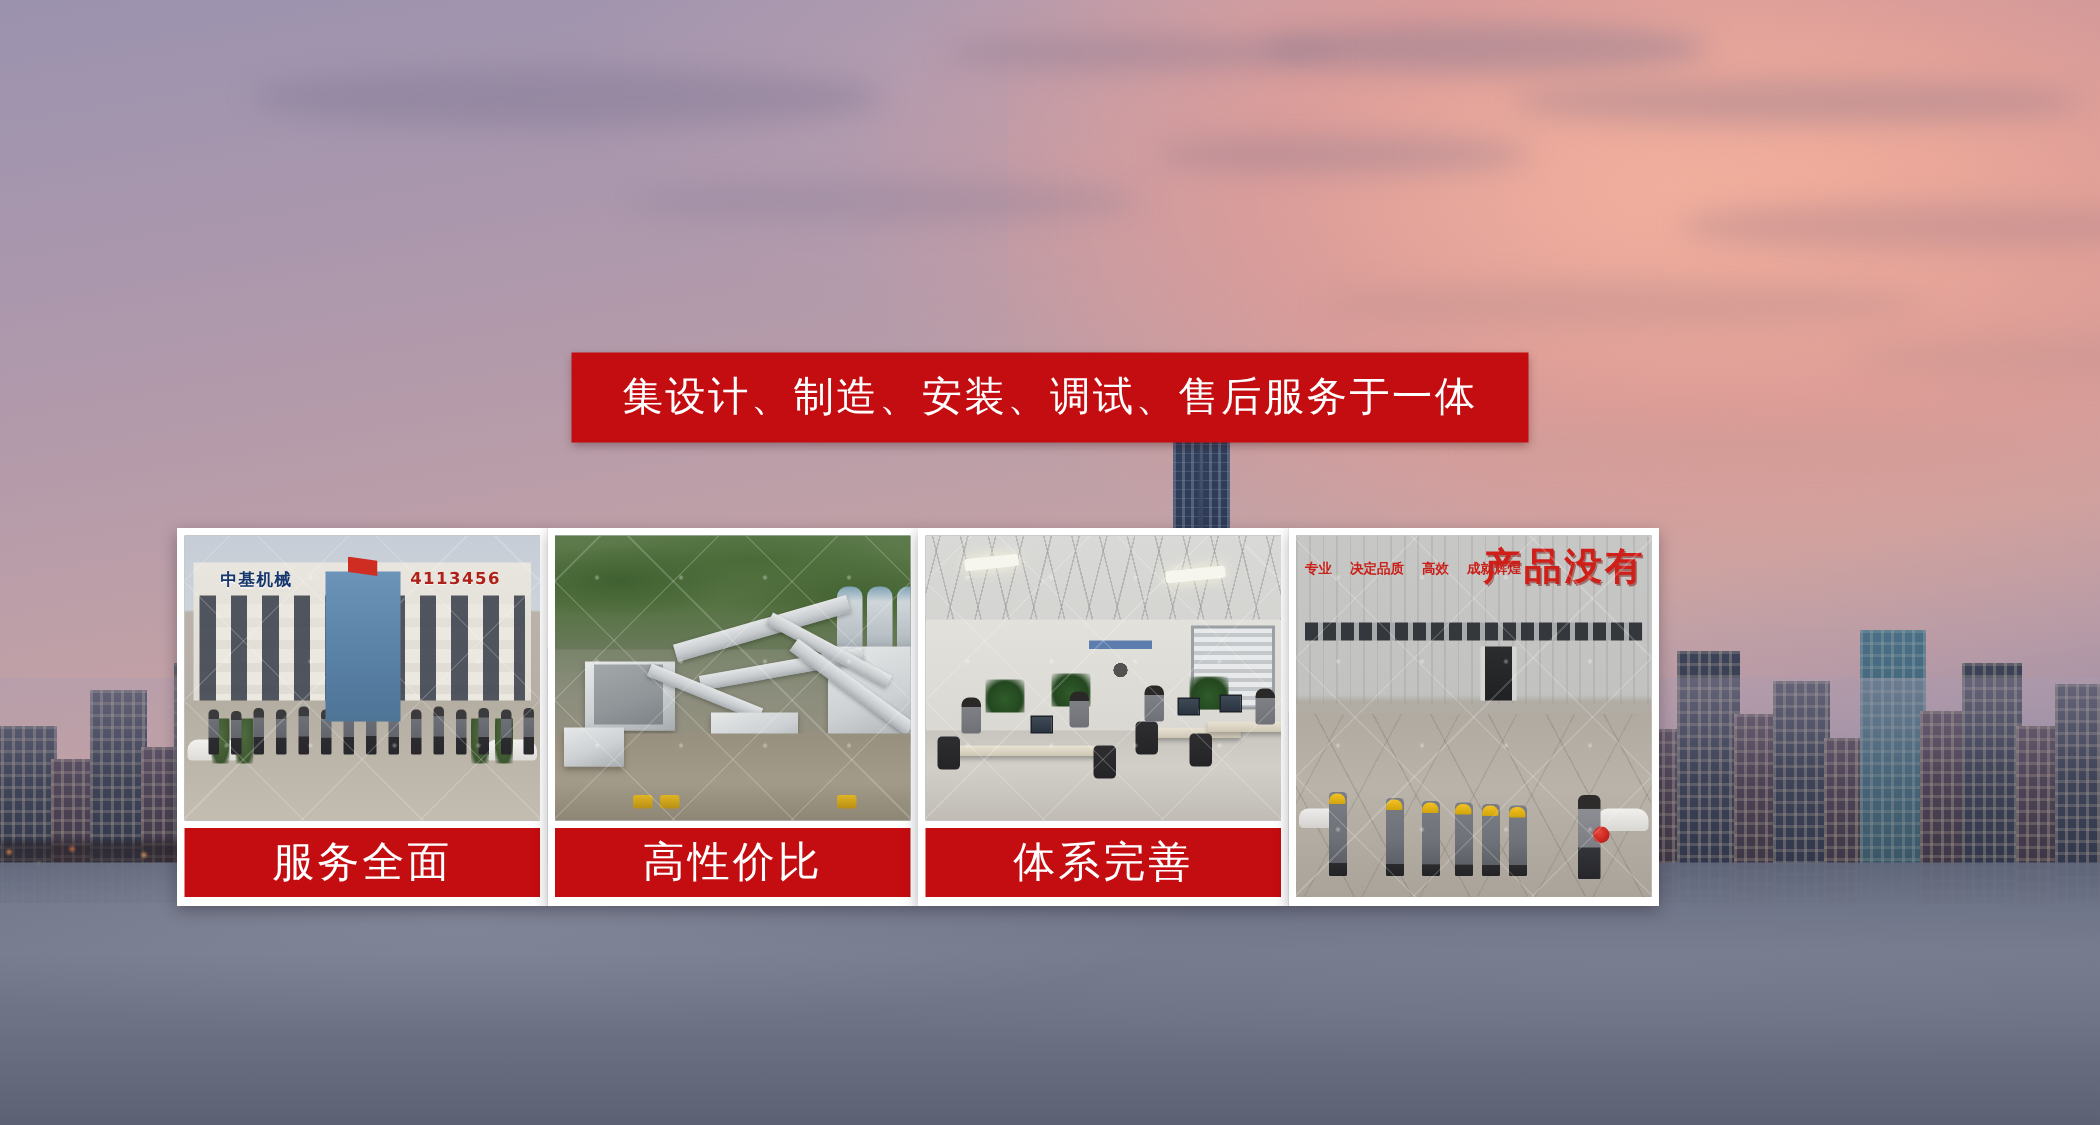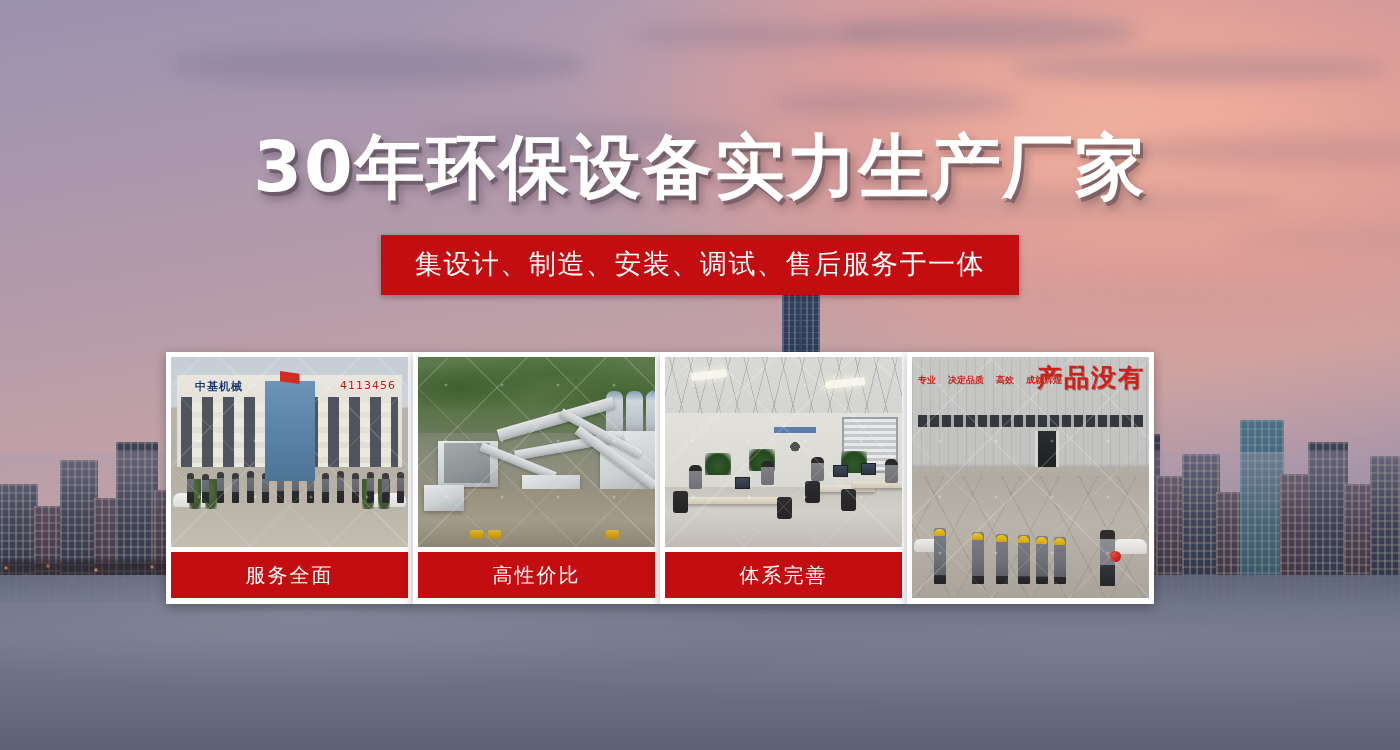--- a/index.html
+++ b/index.html
@@ -226,21 +226,20 @@
 
   
   .cards {
     position: absolute;
     left: 118px;
     top: 352px;
     width: 988px;
     height: 252px;
     display: flex;
     justify-content: flex-end;
-    margin-left: 48px;
   }
   .card {
     width: 274px;
     height: 252px;
     background: #ffffff;
     padding: 5px 5px 6px 5px;
     box-sizing: border-box;
     display: flex;
     flex-direction: column;
     box-shadow: 0 3px 10px rgba(25,18,30,0.35);
@@ -248,21 +247,21 @@
   .card-photo {
     position: relative;
     flex: 1 1 auto;
     overflow: hidden;
     background: #8b8f96;
   }
   .card-caption {
     flex: 0 0 46px;
     background: #c40d10;
     color: #ffffff;
-    font-size: 20px;
+    font-size: 28px;
     letter-spacing: 2px;
     display: flex;
     align-items: center;
     justify-content: center;
     margin-top: 5px;
   }
 
   
   .wm {
     position: absolute;
@@ -307,22 +306,22 @@
     position: absolute; left: 50%; transform: translateX(-50%); top: 14px;
     width: 20px; height: 13px; background: #cf2c22; z-index: 3;
     clip-path: polygon(0 0, 100% 22%, 100% 100%, 0 78%);
   }
   .p1-sign {
     position: absolute; left: 24px; top: 22px;
     color: #16366e; font-size: 11px; font-weight: 700; letter-spacing: 1px;
     z-index: 4; text-shadow: 0 1px 0 rgba(255,255,255,0.6);
   }
   .p1-tel {
-    position: absolute; right: 12px; top: 22px;
-    color: #b02018; font-size: 11px; font-weight: 400; letter-spacing: 1px;
+    position: absolute; right: 26px; top: 22px;
+    color: #b02018; font-size: 11px; font-weight: 700; letter-spacing: 1px;
     z-index: 4; text-shadow: 0 1px 0 rgba(255,255,255,0.6);
   }
   .p1-ground {
     position: absolute; left: 0; right: 0; bottom: 0; height: 80px;
     background: linear-gradient(180deg, #b4ada2 0%, #bcb5aa 50%, #c3bcb1 100%);
   }
   .p1-row { position: absolute; left: 10px; right: 10px; bottom: 44px; height: 40px; }
   .p1-person {
     position: absolute; bottom: 0; width: 7px; height: 32px;
     background: linear-gradient(180deg, #3b3a3c 0%, #3b3a3c 20%, #6d7077 21%, #62656c 62%, #2c2c30 63%, #28282c 100%);
@@ -588,21 +587,20 @@
   </div>
   <div class="tower-spire"></div>
   <div class="tower-crown"></div>
 
   <div class="haze"></div>
   <div class="shoreline"></div>
   <div class="shore-lights"></div>
   <div class="water"></div>
   <div class="water-sheen"></div>
 
-  <div class="headline">30年环保设备实力生产厂家</div>
 
   <div class="subbar-wrap">
     <div class="subbar">集设计、制造、安装、调试、售后服务于一体</div>
   </div>
 
   <div class="cards">
 
     <div class="card">
       <div class="card-photo">
         <div class="p1">

